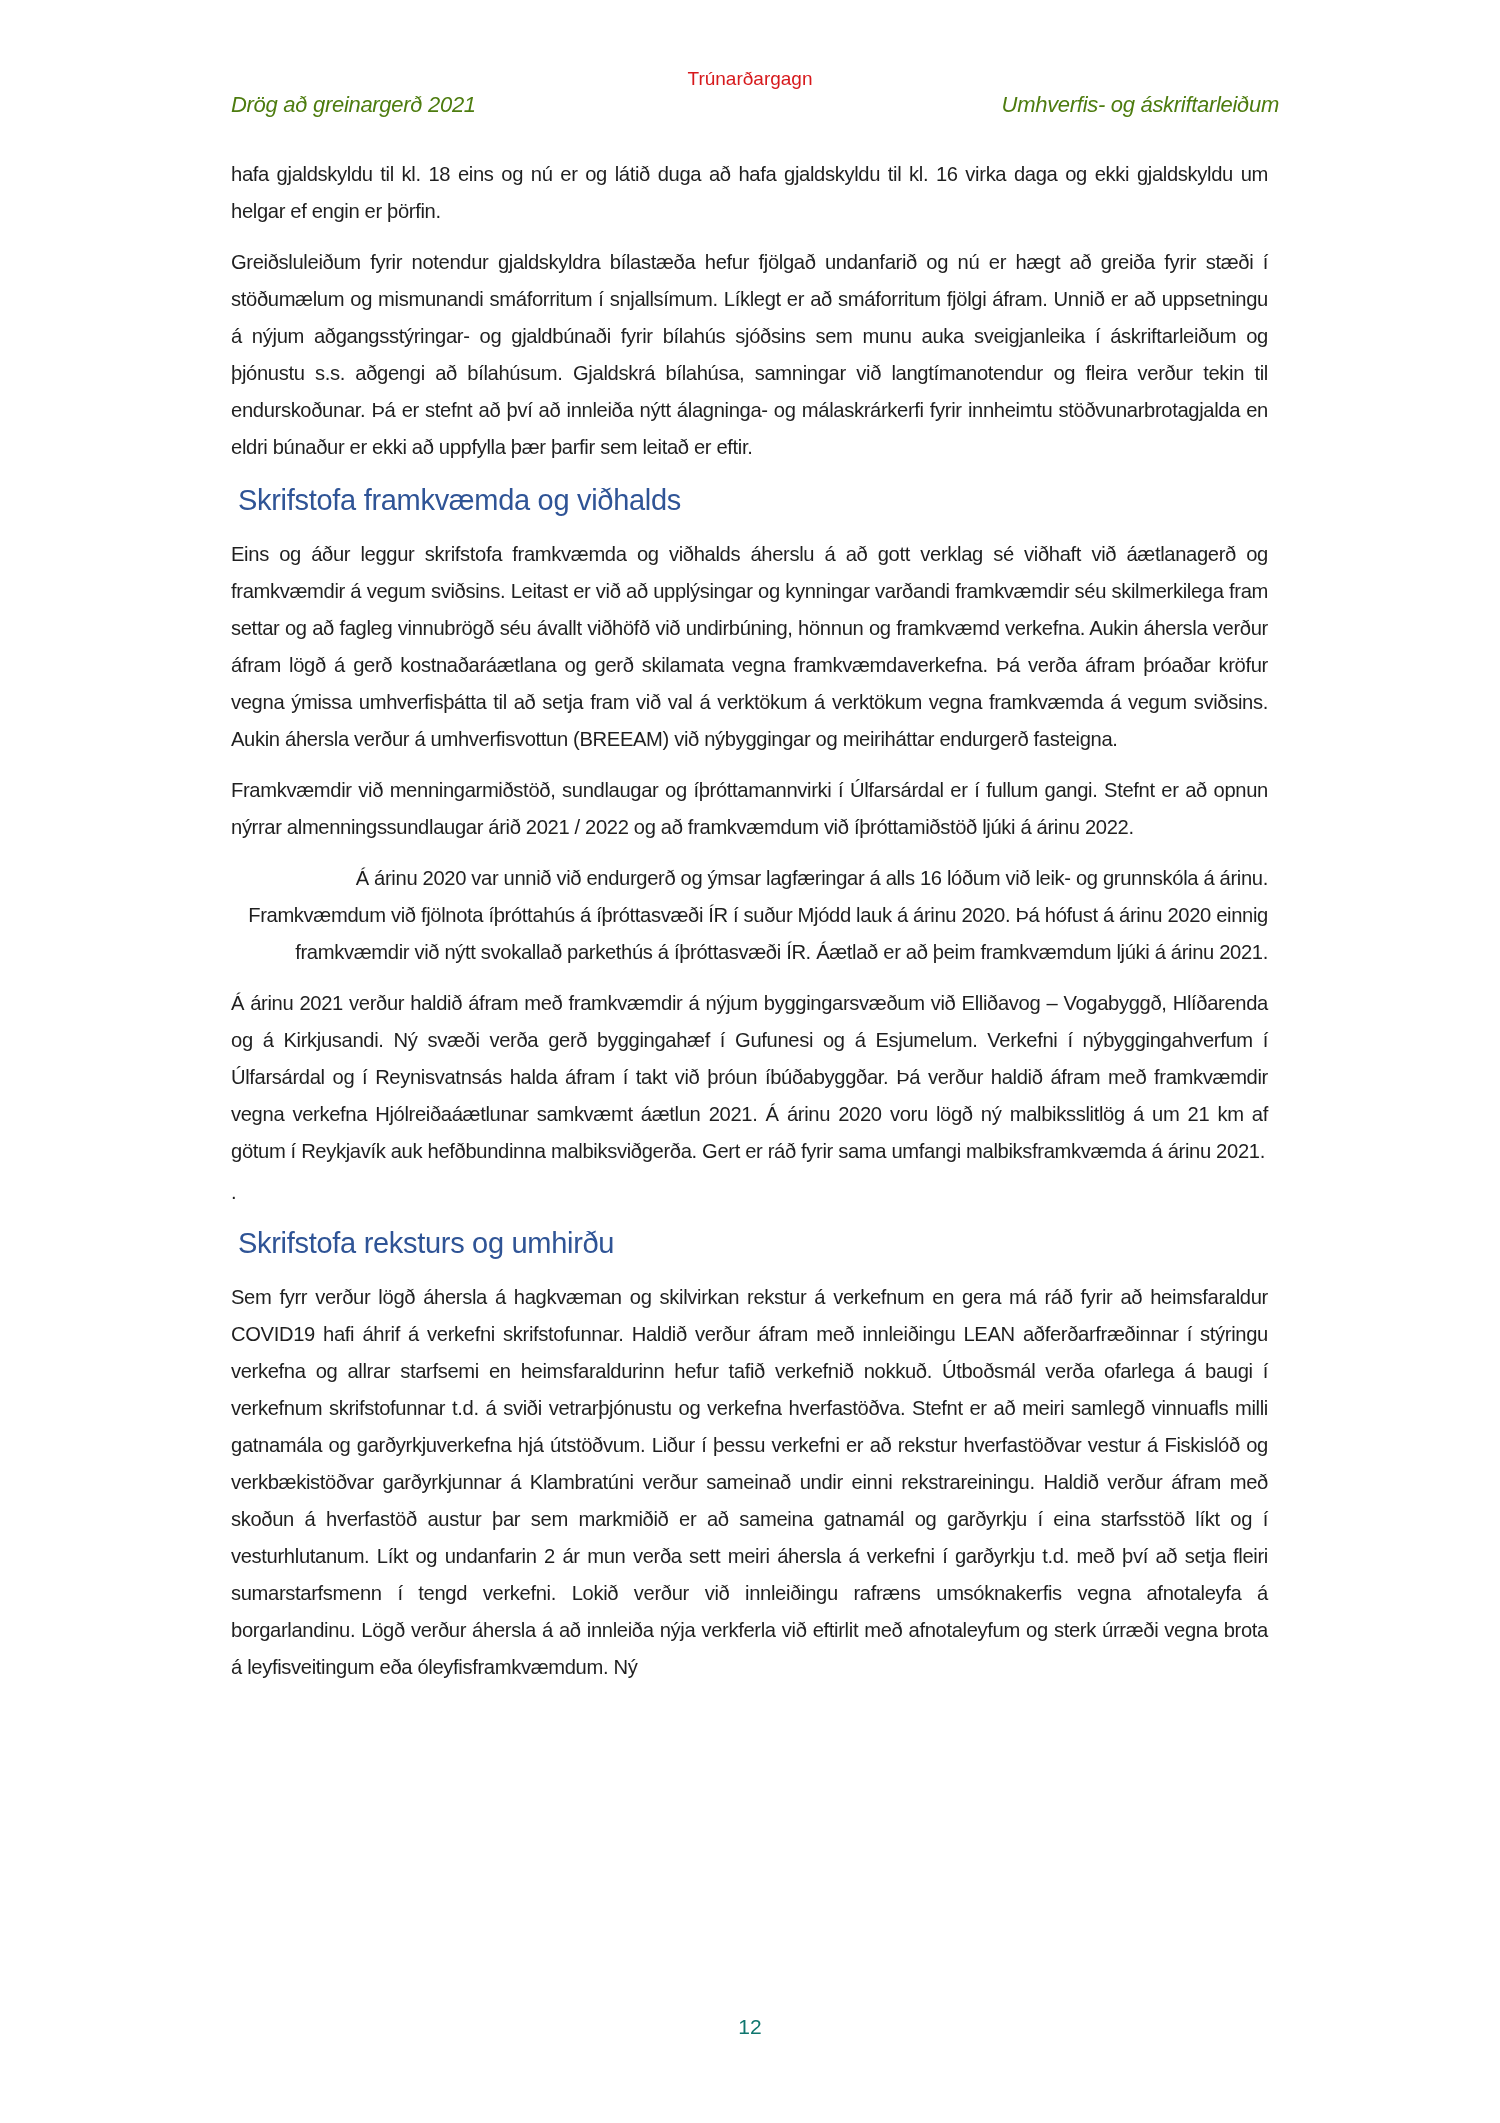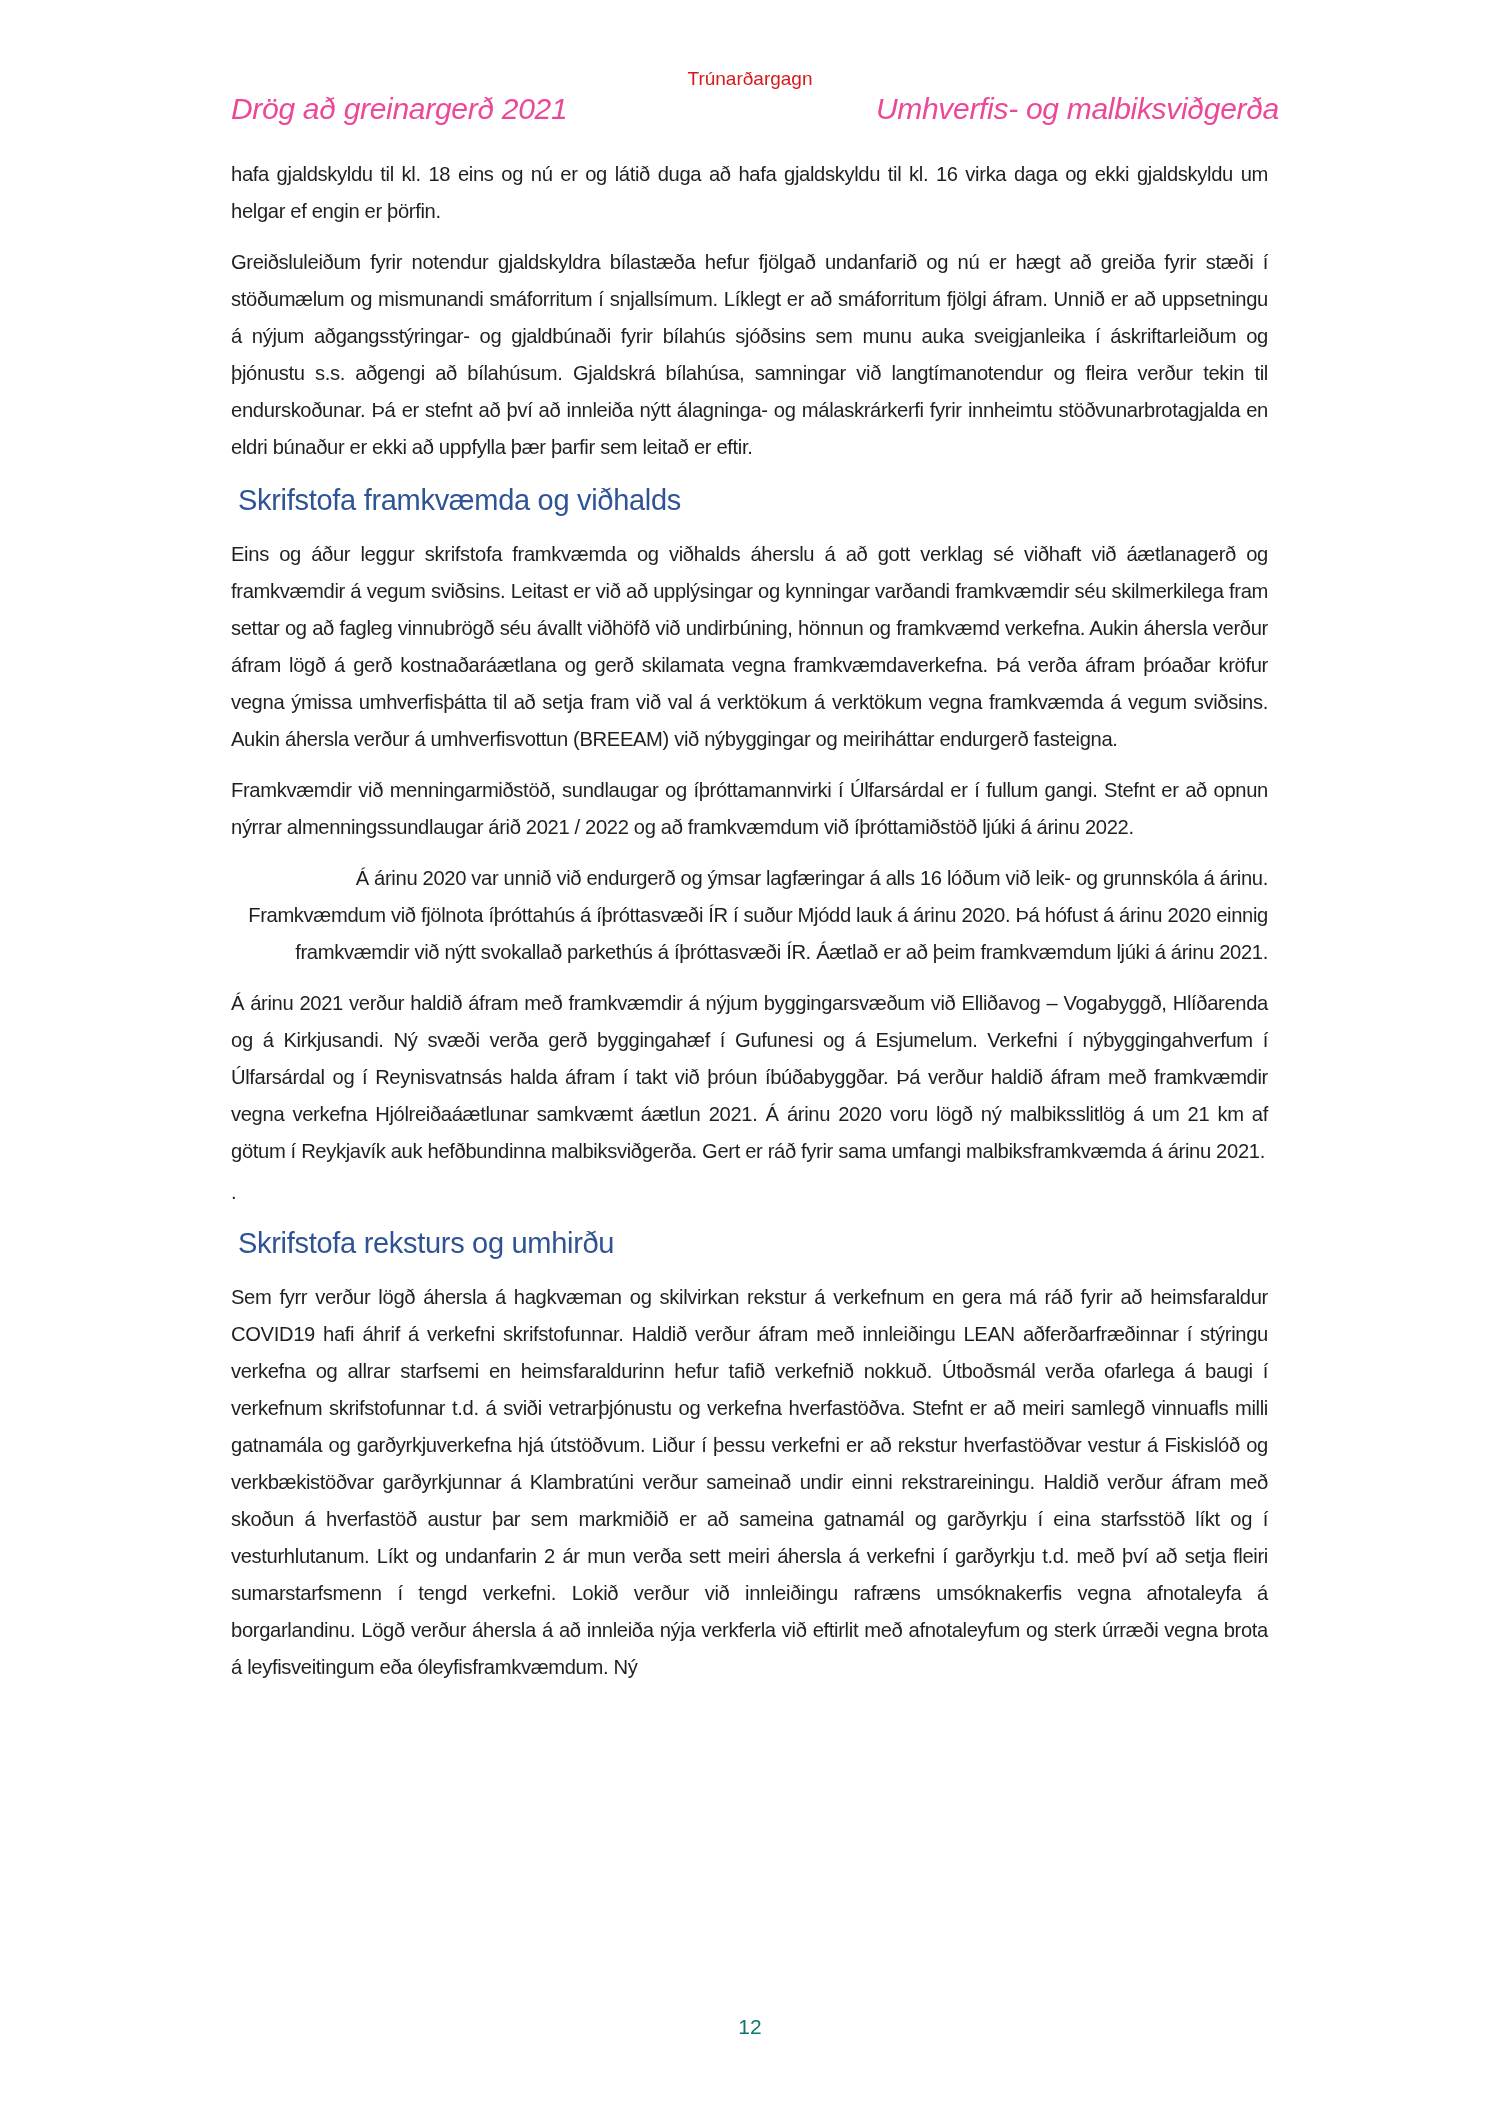--- a/index.html
+++ b/index.html
@@ -5,21 +5,21 @@
     html, body { margin: 0; padding: 0; background: #ffffff; }
     body { width: 1500px; height: 2123px; position: relative; overflow: hidden; }
     .page { position: absolute; left: 0; top: 0; width: 1500px; height: 2123px; background: #fff; }
     .confidential {
       position: absolute; top: 68px; left: 0; width: 1500px; text-align: center;
       font-family: "Liberation Sans", sans-serif; font-size: 19px; color: #d7191c;
     }
     .hdr-left, .hdr-right {
       position: absolute; top: 92px;
       font-family: "Liberation Sans", sans-serif; font-style: italic;
-      font-size: 30px; color: #ec4899; letter-spacing: -0.3px;
+      font-size: 22px; color: #4d7c0f; letter-spacing: -0.3px;
     }
     .hdr-left { left: 231px; }
     .hdr-right { right: 221px; }
     .content {
       position: absolute; left: 231px; top: 156px; width: 1050px;
       font-family: "Liberation Sans", sans-serif; font-size: 20.2px; color: #1f1f1f;
       line-height: 37px; letter-spacing: -0.35px;
     }
     .content p { margin: 0 13px 14px 0; text-align: justify; }
     .content p.left { text-align: right; }
@@ -32,21 +32,21 @@
       position: absolute; top: 2015px; left: 0; width: 1500px; text-align: center;
       font-family: "Liberation Sans", sans-serif; font-size: 21px; color: #0f766e;
     }
   </style>
 </head>
 <body>
 
 <div class="page">
   <div class="confidential">Trúnarðargagn</div>
   <div class="hdr-left">Drög að greinargerð 2021</div>
-  <div class="hdr-right">Umhverfis- og malbiksviðgerða</div>
+  <div class="hdr-right">Umhverfis- og áskriftarleiðum</div>
 
   <div class="content">
     <p>hafa gjaldskyldu til kl. 18 eins og nú er og látið duga að hafa gjaldskyldu til kl. 16 virka daga og ekki gjaldskyldu um helgar ef engin er þörfin.</p>
     <p>Greiðsluleiðum fyrir notendur gjaldskyldra bílastæða hefur fjölgað undanfarið og nú er hægt að greiða fyrir stæði í stöðumælum og mismunandi smáforritum í snjallsímum. Líklegt er að smáforritum fjölgi áfram. Unnið er að uppsetningu á nýjum aðgangsstýringar- og gjaldbúnaði fyrir bílahús sjóðsins sem munu auka sveigjanleika í áskriftarleiðum og þjónustu s.s. aðgengi að bílahúsum. Gjaldskrá bílahúsa, samningar við langtímanotendur og fleira verður tekin til endurskoðunar. Þá er stefnt að því að innleiða nýtt álagninga- og málaskrárkerfi fyrir innheimtu stöðvunarbrotagjalda en eldri búnaður er ekki að uppfylla þær þarfir sem leitað er eftir.</p>
     <h2>Skrifstofa framkvæmda og viðhalds</h2>
     <p>Eins og áður leggur skrifstofa framkvæmda og viðhalds áherslu á að gott verklag sé viðhaft við áætlanagerð og framkvæmdir á vegum sviðsins. Leitast er við að upplýsingar og kynningar varðandi framkvæmdir séu skilmerkilega fram settar og að fagleg vinnubrögð séu ávallt viðhöfð við undirbúning, hönnun og framkvæmd verkefna. Aukin áhersla verður áfram lögð á gerð kostnaðaráætlana og gerð skilamata vegna framkvæmdaverkefna. Þá verða áfram þróaðar kröfur vegna ýmissa umhverfisþátta til að setja fram við val á verktökum á verktökum vegna framkvæmda á vegum sviðsins. Aukin áhersla verður á umhverfisvottun (BREEAM) við nýbyggingar og meiriháttar endurgerð fasteigna.</p>
     <p>Framkvæmdir við menningarmiðstöð, sundlaugar og íþróttamannvirki í Úlfarsárdal er í fullum gangi. Stefnt er að opnun nýrrar almenningssundlaugar árið 2021 / 2022 og að framkvæmdum við íþróttamiðstöð ljúki á árinu 2022.</p>
     <p class="left">Á árinu 2020 var unnið við endurgerð og ýmsar lagfæringar á alls 16 lóðum við leik- og grunnskóla á árinu. Framkvæmdum við fjölnota íþróttahús á íþróttasvæði ÍR í suður Mjódd lauk á árinu 2020. Þá hófust á árinu 2020 einnig framkvæmdir við nýtt svokallað parkethús á íþróttasvæði ÍR. Áætlað er að þeim framkvæmdum ljúki á árinu 2021.</p>
     <p>Á árinu 2021 verður haldið áfram með framkvæmdir á nýjum byggingarsvæðum við Elliðavog – Vogabyggð, Hlíðarenda og á Kirkjusandi. Ný svæði verða gerð byggingahæf í Gufunesi og á Esjumelum. Verkefni í nýbyggingahverfum í Úlfarsárdal og í Reynisvatnsás halda áfram í takt við þróun íbúðabyggðar. Þá verður haldið áfram með framkvæmdir vegna verkefna Hjólreiðaáætlunar samkvæmt áætlun 2021. Á árinu 2020 voru lögð ný malbiksslitlög á um 21 km af götum í Reykjavík auk hefðbundinna malbiksviðgerða. Gert er ráð fyrir sama umfangi malbiksframkvæmda á árinu 2021.</p>
     <p class="dot">.</p>

